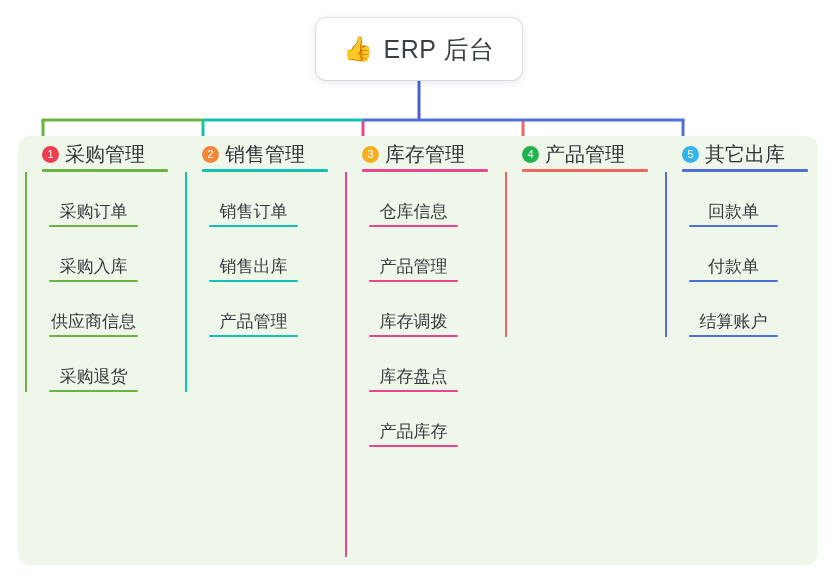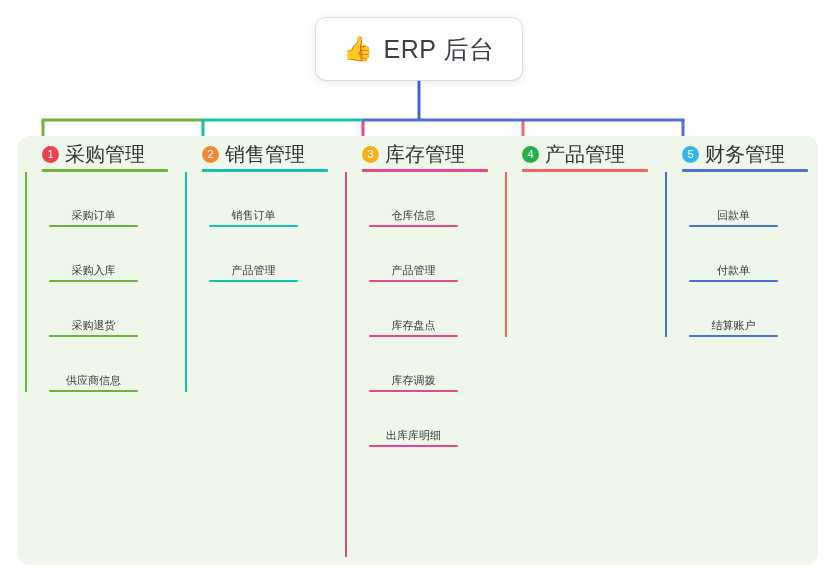--- a/index.html
+++ b/index.html
@@ -140,21 +140,21 @@
     position: relative;
     height: 55px;
     margin-left: 11px;
     width: 89px;
     display: flex;
     align-items: flex-end;
     justify-content: center;
     box-sizing: border-box;
   }
   .leaf-label {
-    font-size: 11px;
+    font-size: 17px;
     color: #35393d;
     white-space: nowrap;
     padding-bottom: 4px;
   }
   .leaf-underline {
     position: absolute;
     left: 0;
     bottom: 0;
     height: 2px;
     width: 89px;
@@ -198,42 +198,46 @@
         <div class="leaf-list">
           <div class="leaf">
             <span class="leaf-label">采购订单</span>
             <div class="leaf-underline" style="background: rgb(108, 179, 63);"></div>
           </div>
           <div class="leaf">
             <span class="leaf-label">采购入库</span>
             <div class="leaf-underline" style="background: rgb(108, 179, 63);"></div>
           </div>
           <div class="leaf">
+            <span class="leaf-label">供应商信息</span>
+            <div class="leaf-underline" style="background: rgb(108, 179, 63);"></div>
+          </div>
+          <div class="leaf">
             <span class="leaf-label">采购退货</span>
-            <div class="leaf-underline" style="background: rgb(108, 179, 63);"></div>
-          </div>
-          <div class="leaf">
-            <span class="leaf-label">供应商信息</span>
             <div class="leaf-underline" style="background: rgb(108, 179, 63);"></div>
           </div>
         </div>
       </div>
       <div class="column">
         <div class="col-head">
           <span class="badge" style="background: rgb(240, 136, 56);">2</span>
           <span class="col-title">销售管理</span>
           <div class="col-underline" style="background: rgb(19, 194, 178);"></div>
         </div>
         <div class="spine" style="background: rgb(19, 194, 178); height: 220px;"></div>
         <div class="leaf-list">
           <div class="leaf">
             <span class="leaf-label">销售订单</span>
             <div class="leaf-underline" style="background: rgb(19, 194, 178);"></div>
           </div>
           <div class="leaf">
+            <span class="leaf-label">销售出库</span>
+            <div class="leaf-underline" style="background: rgb(19, 194, 178);"></div>
+          </div>
+          <div class="leaf">
             <span class="leaf-label">产品管理</span>
             <div class="leaf-underline" style="background: rgb(19, 194, 178);"></div>
           </div>
         </div>
       </div>
       <div class="column">
         <div class="col-head">
           <span class="badge" style="background: rgb(245, 176, 29);">3</span>
           <span class="col-title">库存管理</span>
           <div class="col-underline" style="background: rgb(232, 70, 143);"></div>
@@ -242,45 +246,45 @@
         <div class="leaf-list">
           <div class="leaf">
             <span class="leaf-label">仓库信息</span>
             <div class="leaf-underline" style="background: rgb(232, 70, 143);"></div>
           </div>
           <div class="leaf">
             <span class="leaf-label">产品管理</span>
             <div class="leaf-underline" style="background: rgb(232, 70, 143);"></div>
           </div>
           <div class="leaf">
+            <span class="leaf-label">库存调拨</span>
+            <div class="leaf-underline" style="background: rgb(232, 70, 143);"></div>
+          </div>
+          <div class="leaf">
             <span class="leaf-label">库存盘点</span>
             <div class="leaf-underline" style="background: rgb(232, 70, 143);"></div>
           </div>
           <div class="leaf">
-            <span class="leaf-label">库存调拨</span>
-            <div class="leaf-underline" style="background: rgb(232, 70, 143);"></div>
-          </div>
-          <div class="leaf">
-            <span class="leaf-label">出库库明细</span>
+            <span class="leaf-label">产品库存</span>
             <div class="leaf-underline" style="background: rgb(232, 70, 143);"></div>
           </div>
         </div>
       </div>
       <div class="column">
         <div class="col-head">
           <span class="badge" style="background: rgb(34, 177, 76);">4</span>
           <span class="col-title">产品管理</span>
           <div class="col-underline" style="background: rgb(240, 103, 95);"></div>
         </div>
         <div class="spine" style="background: rgb(240, 103, 95); height: 165px;"></div>
       </div>
       <div class="column">
         <div class="col-head">
           <span class="badge" style="background: rgb(54, 182, 232);">5</span>
-          <span class="col-title">财务管理</span>
+          <span class="col-title">其它出库</span>
           <div class="col-underline" style="background: rgb(78, 111, 212);"></div>
         </div>
         <div class="spine" style="background: rgb(78, 111, 212); height: 165px;"></div>
         <div class="leaf-list">
           <div class="leaf">
             <span class="leaf-label">回款单</span>
             <div class="leaf-underline" style="background: rgb(78, 111, 212);"></div>
           </div>
           <div class="leaf">
             <span class="leaf-label">付款单</span>

